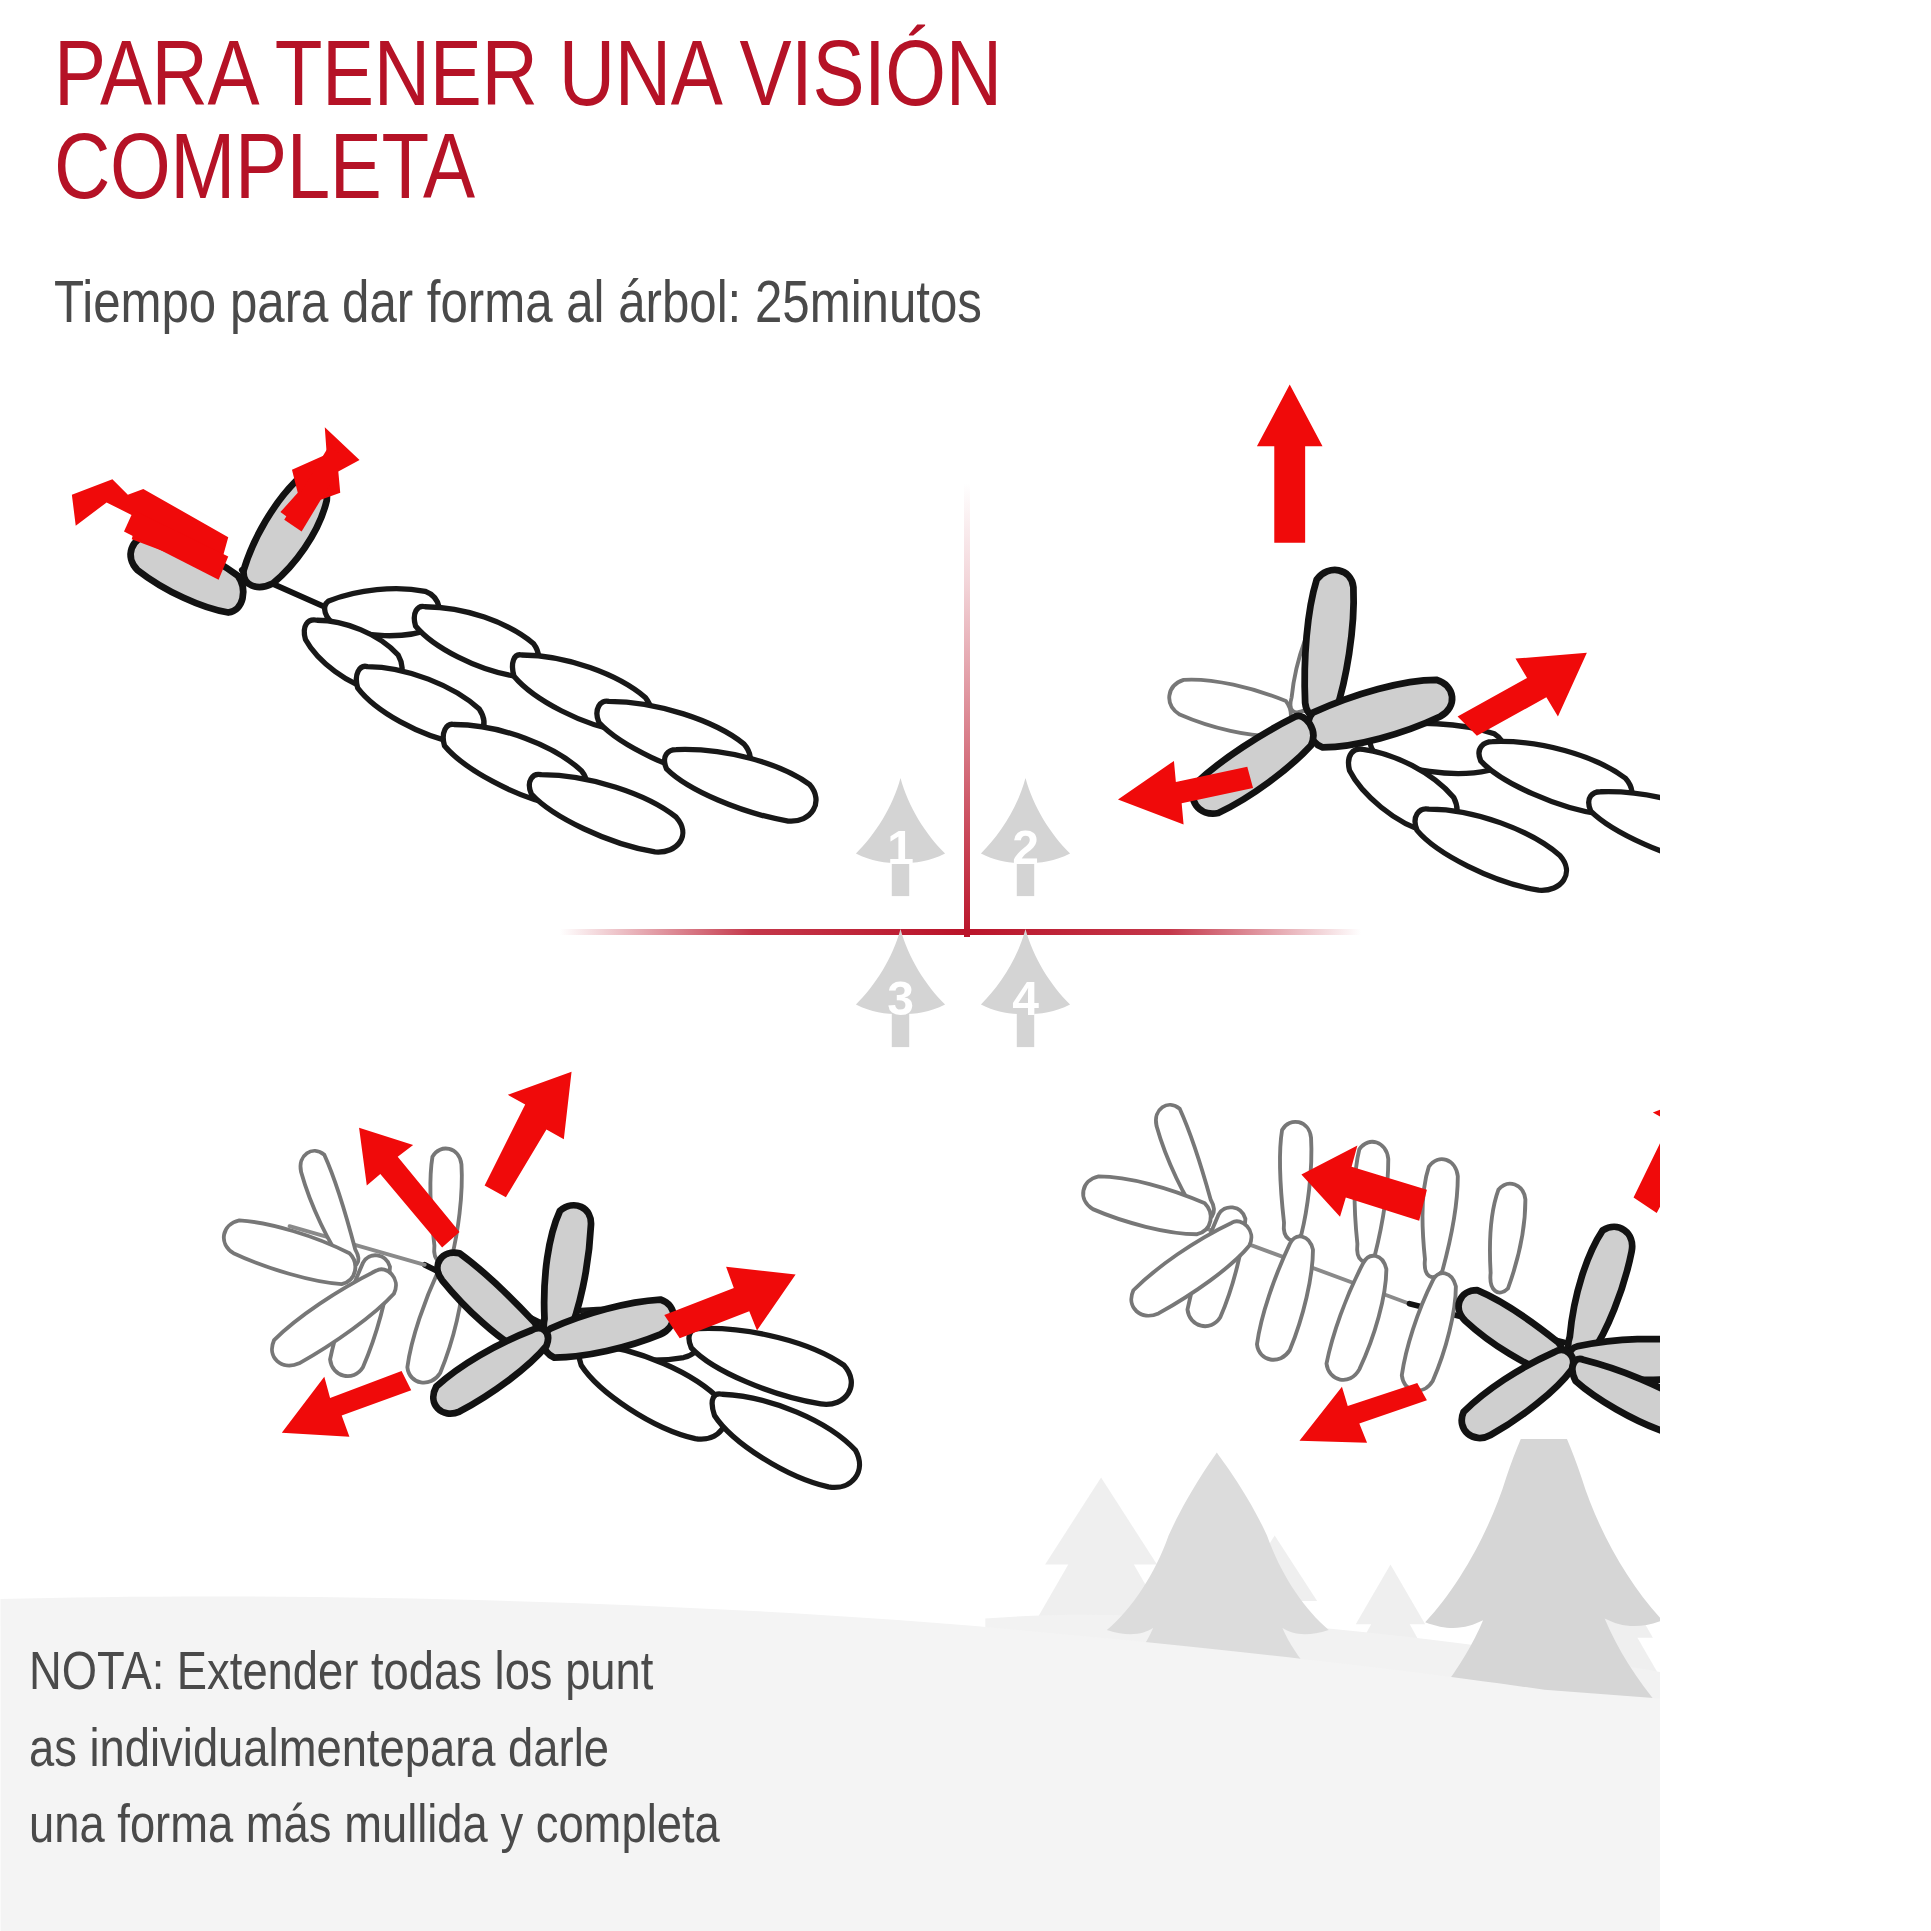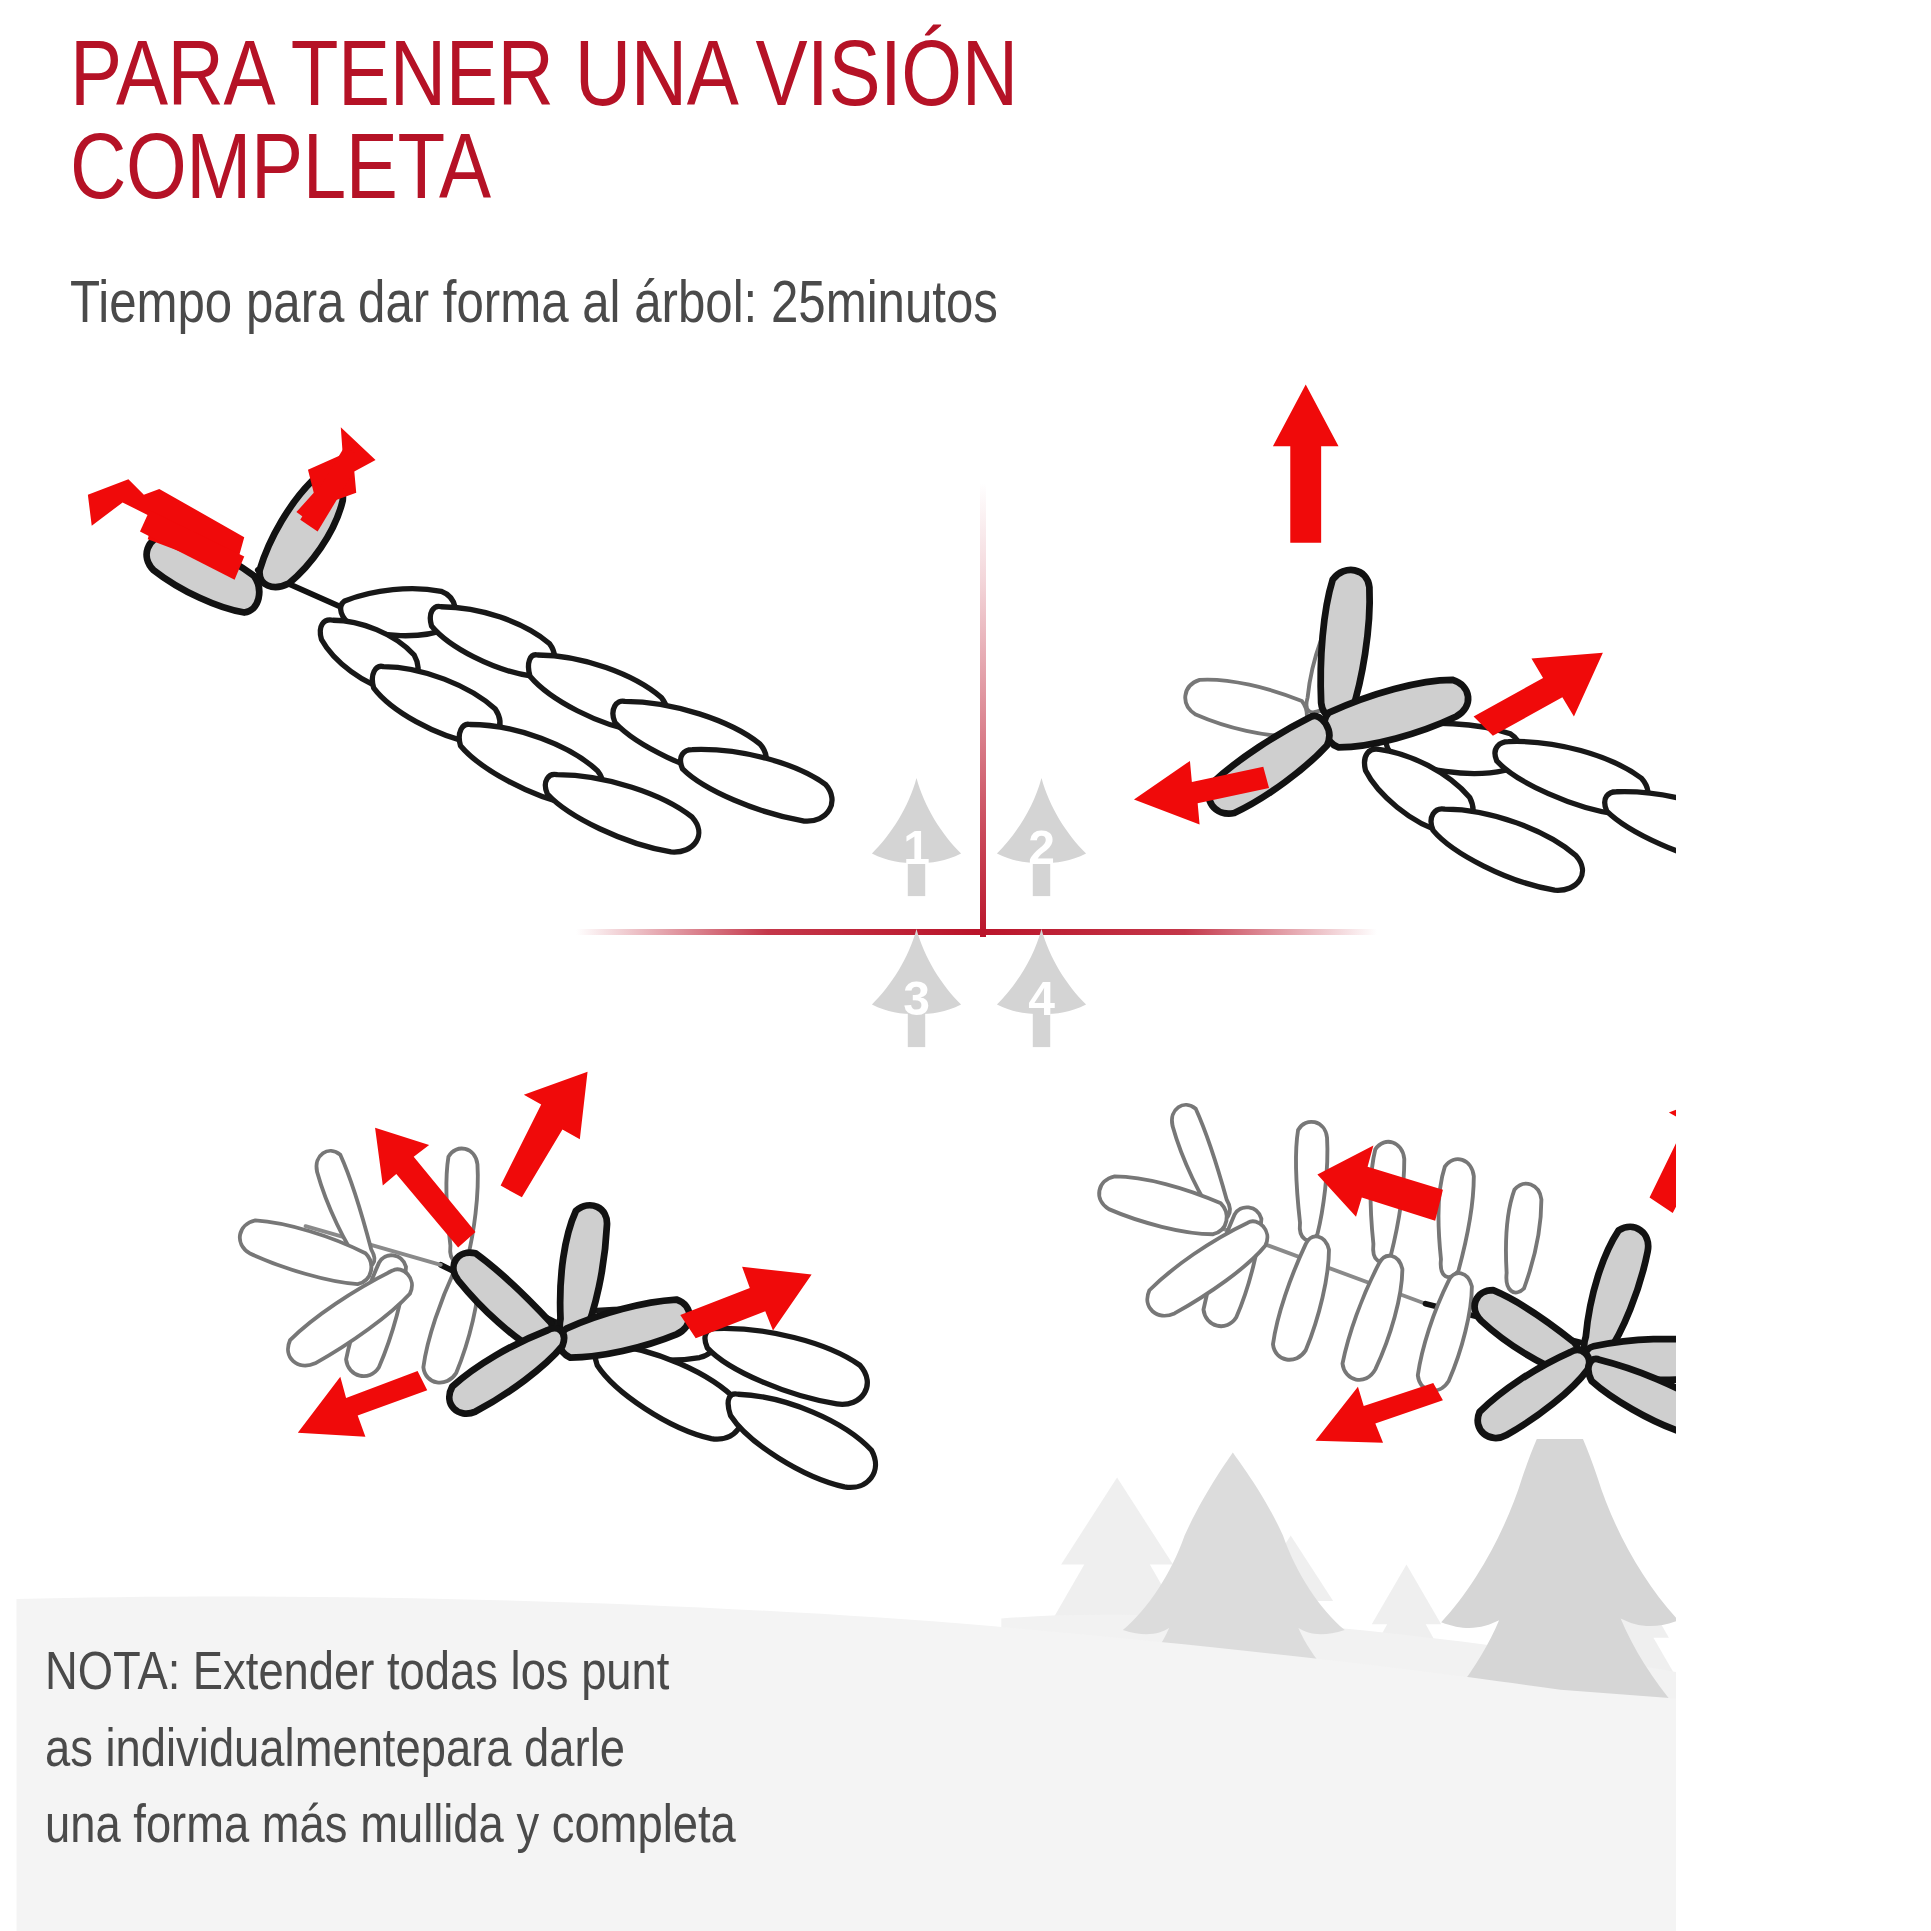--- a/index.html
+++ b/index.html
@@ -7,21 +7,20 @@
     padding: 0;
     background: #ffffff;
   }
   #page {
     position: relative;
     width: 1660px;
     height: 1931px;
     background: #ffffff;
     overflow: hidden;
     font-family: "Liberation Sans", sans-serif;
-    margin-left: 16px;
   }
 
   
   #title {
     position: absolute;
     left: 54px;
     top: 27px;
     width: 1429px;
     color: #B51226;
     font-size: 93px;

